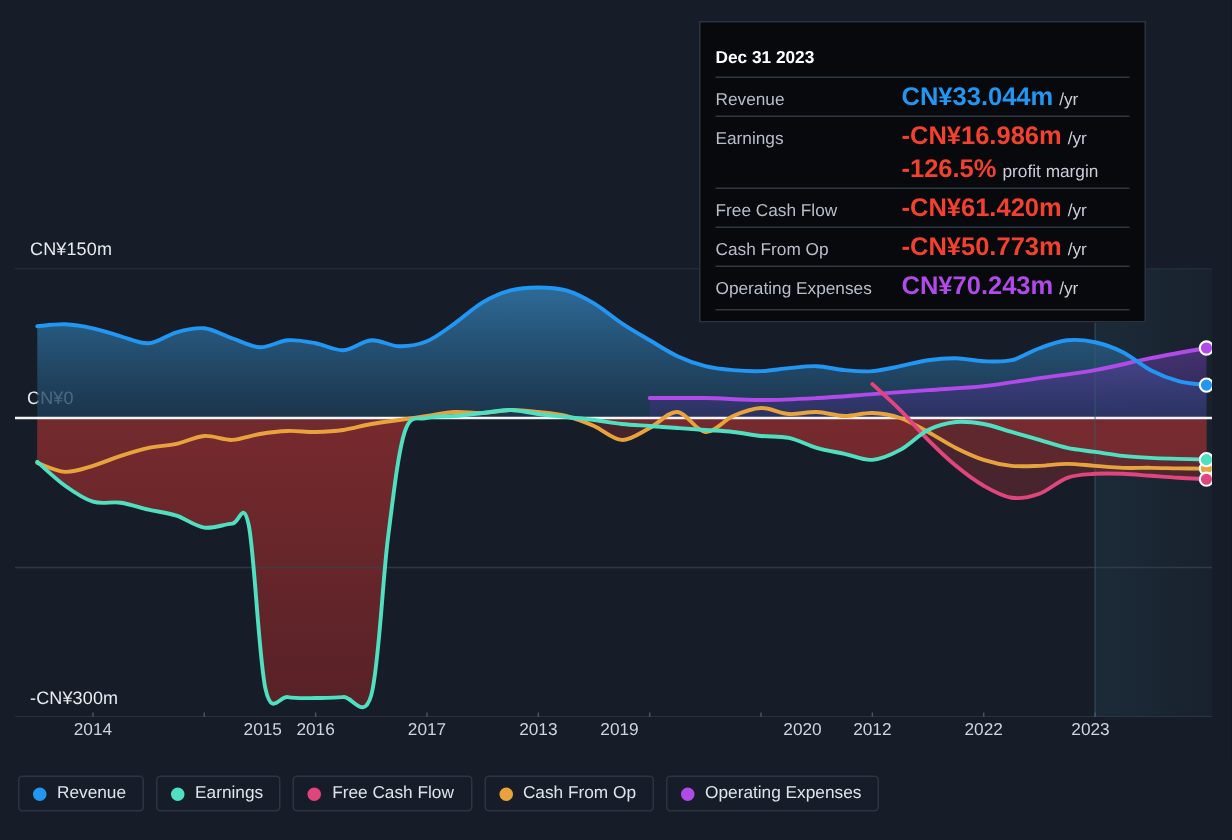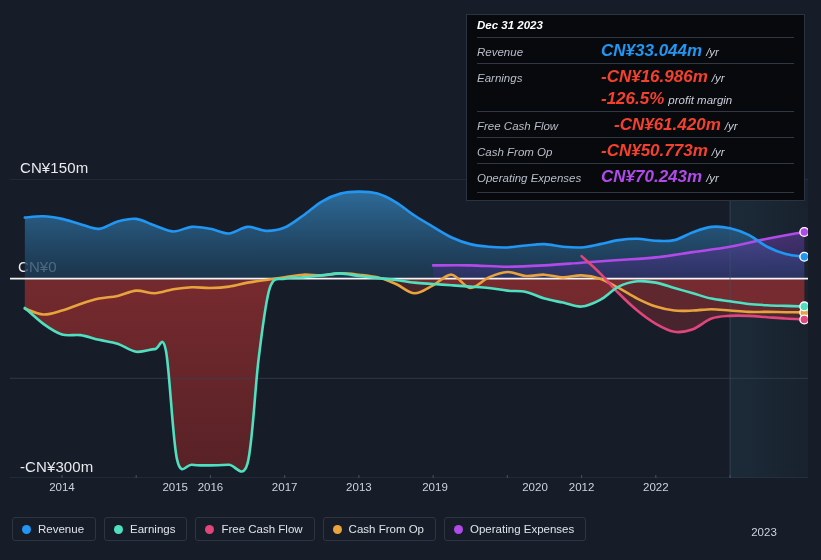--- a/index.html
+++ b/index.html
@@ -23,21 +23,21 @@
     top: 179px;
     width: 798px;
     height: 299px;
   }
   #plot svg { display: block; }
 
   
   .ylabel {
     position: absolute;
     color: #e8eaed;
-    font-size: 15px;
+    font-size: 12px;
     letter-spacing: 0.1px;
     white-space: nowrap;
   }
   #ylabel-top  { left: 20px; top: 159px; }
   #ylabel-zero { left: 18px; top: 258px; }
   #ylabel-bot  { left: 20px; top: 458px; }
 
   #xaxis {
     position: absolute;
     left: 10px;
@@ -51,26 +51,25 @@
     color: #ced3dc;
     font-size: 11.5px;
     white-space: nowrap;
   }
 
   
   #tooltip {
     position: absolute;
     left: 466px;
     top: 14px;
-    width: 339px;
+    width: 298px;
     background: #07090c;
     border: 1px solid #2b3340;
     box-sizing: border-box;
-    padding: 3px 10px 6px 10px;
-    font-style: italic;
+    padding: 17px 10px 6px 10px;
   }
   #tooltip .tt-title {
     color: #ffffff;
     font-size: 11.5px;
     font-weight: bold;
     padding: 1px 0 6px 0;
   }
   #tooltip .tt-row {
     display: flex;
     align-items: baseline;
@@ -193,45 +192,45 @@
         <circle cx="794.2883720930266" cy="77.74000000000001" r="4.4" fill="#2196f3" stroke="#ffffff" stroke-width="1.4"></circle>
       </svg>
     </div>
 
   <div id="xaxis">
       <div class="xt" style="left: 51.9628px;">2014</div>
       <div class="xt" style="left: 126.195px; margin-left: 39px;">2015</div>
       <div class="xt" style="left: 200.428px;">2016</div>
       <div class="xt" style="left: 274.66px;">2017</div>
       <div class="xt" style="left: 348.893px;">2013</div>
-      <div class="xt" style="left: 425px;">2019</div>
+      <div class="xt" style="left: 403px;">2019</div>
       <div class="xt" style="left: 525px;">2020</div>
       <div class="xt" style="left: 571.591px;">2012</div>
       <div class="xt" style="left: 645.823px;">2022</div>
-      <div class="xt" style="left: 754px; margin-top: 45px;">2023</div>
+      <div class="xt" style="left: 717px;">2023</div>
     </div>
 
   <div id="tooltip">
     <div class="tt-title">Dec 31 2023</div>
     <div id="tt-rows">
         <div class="tt-row">
           <div class="tt-label">Revenue</div>
           <div><span class="tt-value" style="color: rgb(33, 150, 243);">CN¥33.044m</span><span class="tt-unit">/yr</span></div>
         </div>
         <div class="tt-row">
           <div class="tt-label">Earnings</div>
           <div><span class="tt-value" style="color: rgb(244, 64, 47);">-CN¥16.986m</span><span class="tt-unit">/yr</span></div>
         </div>
         <div class="tt-row noline">
           <div class="tt-label"></div>
           <div><span class="tt-value" style="color: rgb(244, 64, 47);">-126.5%</span><span class="tt-unit">profit margin</span></div>
         </div>
         <div class="tt-row">
           <div class="tt-label">Free Cash Flow</div>
-          <div><span class="tt-value" style="color: rgb(244, 64, 47); margin-left: 13px;">-CN¥61.420m</span><span class="tt-unit">/yr</span></div>
+          <div><span class="tt-value" style="color: rgb(244, 64, 47);">-CN¥61.420m</span><span class="tt-unit">/yr</span></div>
         </div>
         <div class="tt-row">
           <div class="tt-label">Cash From Op</div>
           <div><span class="tt-value" style="color: rgb(244, 64, 47);">-CN¥50.773m</span><span class="tt-unit">/yr</span></div>
         </div>
         <div class="tt-row">
           <div class="tt-label">Operating Expenses</div>
           <div><span class="tt-value" style="color: rgb(176, 74, 232); text-align: right;">CN¥70.243m</span><span class="tt-unit">/yr</span></div>
         </div>
       </div>

